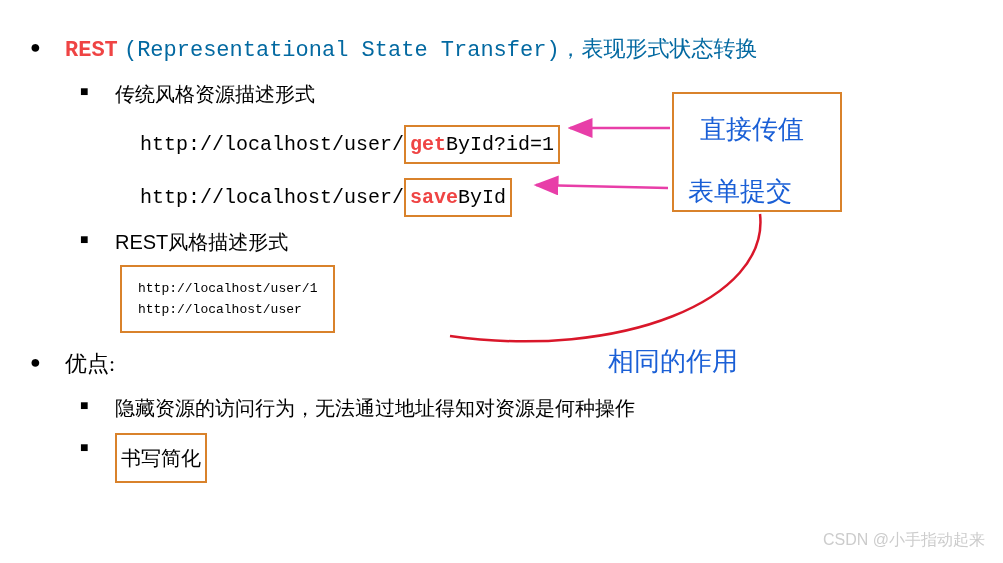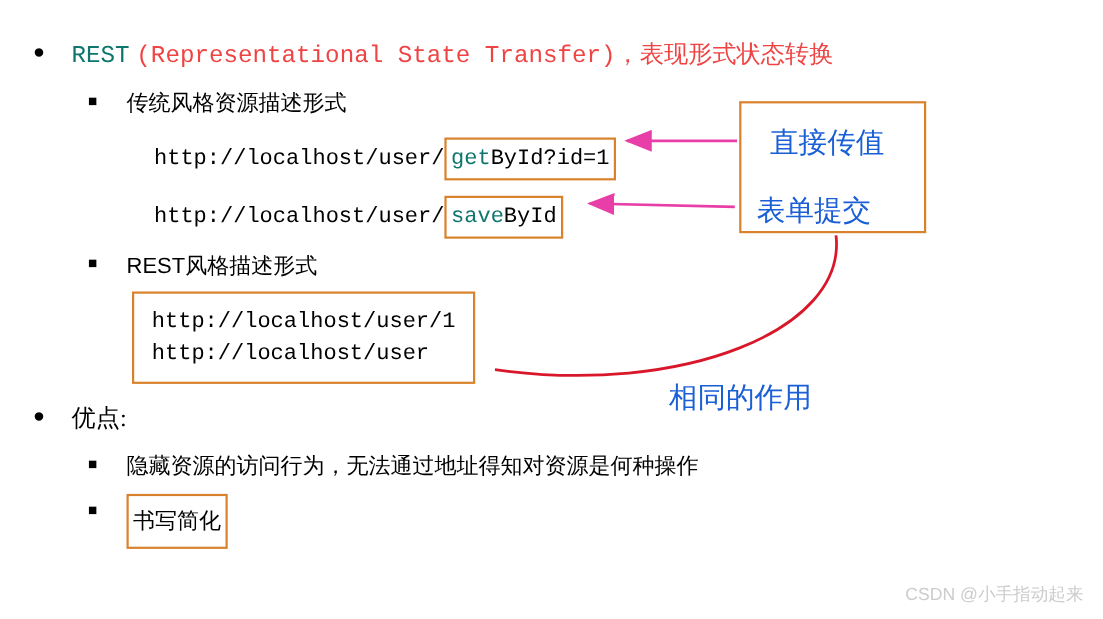--- a/index.html
+++ b/index.html
@@ -5,41 +5,41 @@
     * { box-sizing: border-box; margin: 0; padding: 0; }
     body {
       width: 1003px;
       height: 563px;
       background: #fff;
       font-family: "Microsoft YaHei", "SimSun", sans-serif;
       position: relative;
       padding: 30px 20px;
     }
     .mono { font-family: "Consolas", "Courier New", monospace; }
-    .red-bold { color: #0f766e; font-weight: normal; }
-    .black { color: #ef4444; }
+    .red-bold { color: #ef4444; font-weight: bold; }
+    .black { color: #0369a1; }
     .orange-box { border: 2px solid #d9822b; padding: 6px 4px; display: inline-block; }
 
     
     .lvl1 { font-size: 22px; line-height: 1.7; margin-left: 10px; position: relative; padding-left: 35px; }
     .lvl1::before { content: "●"; position: absolute; left: 0; top: 2px; font-size: 18px; color: #000; }
 
     .lvl2 { font-size: 20px; line-height: 1.7; margin-left: 60px; position: relative; padding-left: 35px; margin-top: 8px; }
     .lvl2::before { content: "■"; position: absolute; left: 0; top: 3px; font-size: 14px; color: #000; }
 
     .url-line { font-size: 20px; margin-left: 120px; margin-top: 14px; }
 
     .box-group {
       border: 2px solid #d9822b;
       display: inline-block;
       padding: 8px 16px;
       margin-left: 100px;
       margin-top: 6px;
     }
-    .box-group .url { font-size: 20px; margin: 6px 0; }
+    .box-group .url { font-size: 13px; margin: 6px 0; }
 
     
     .annot {
       position: absolute;
       font-size: 26px;
       color: #1a5fd6;
     }
     .annot-box {
       position: absolute;
       border: 2px solid #d9822b;

